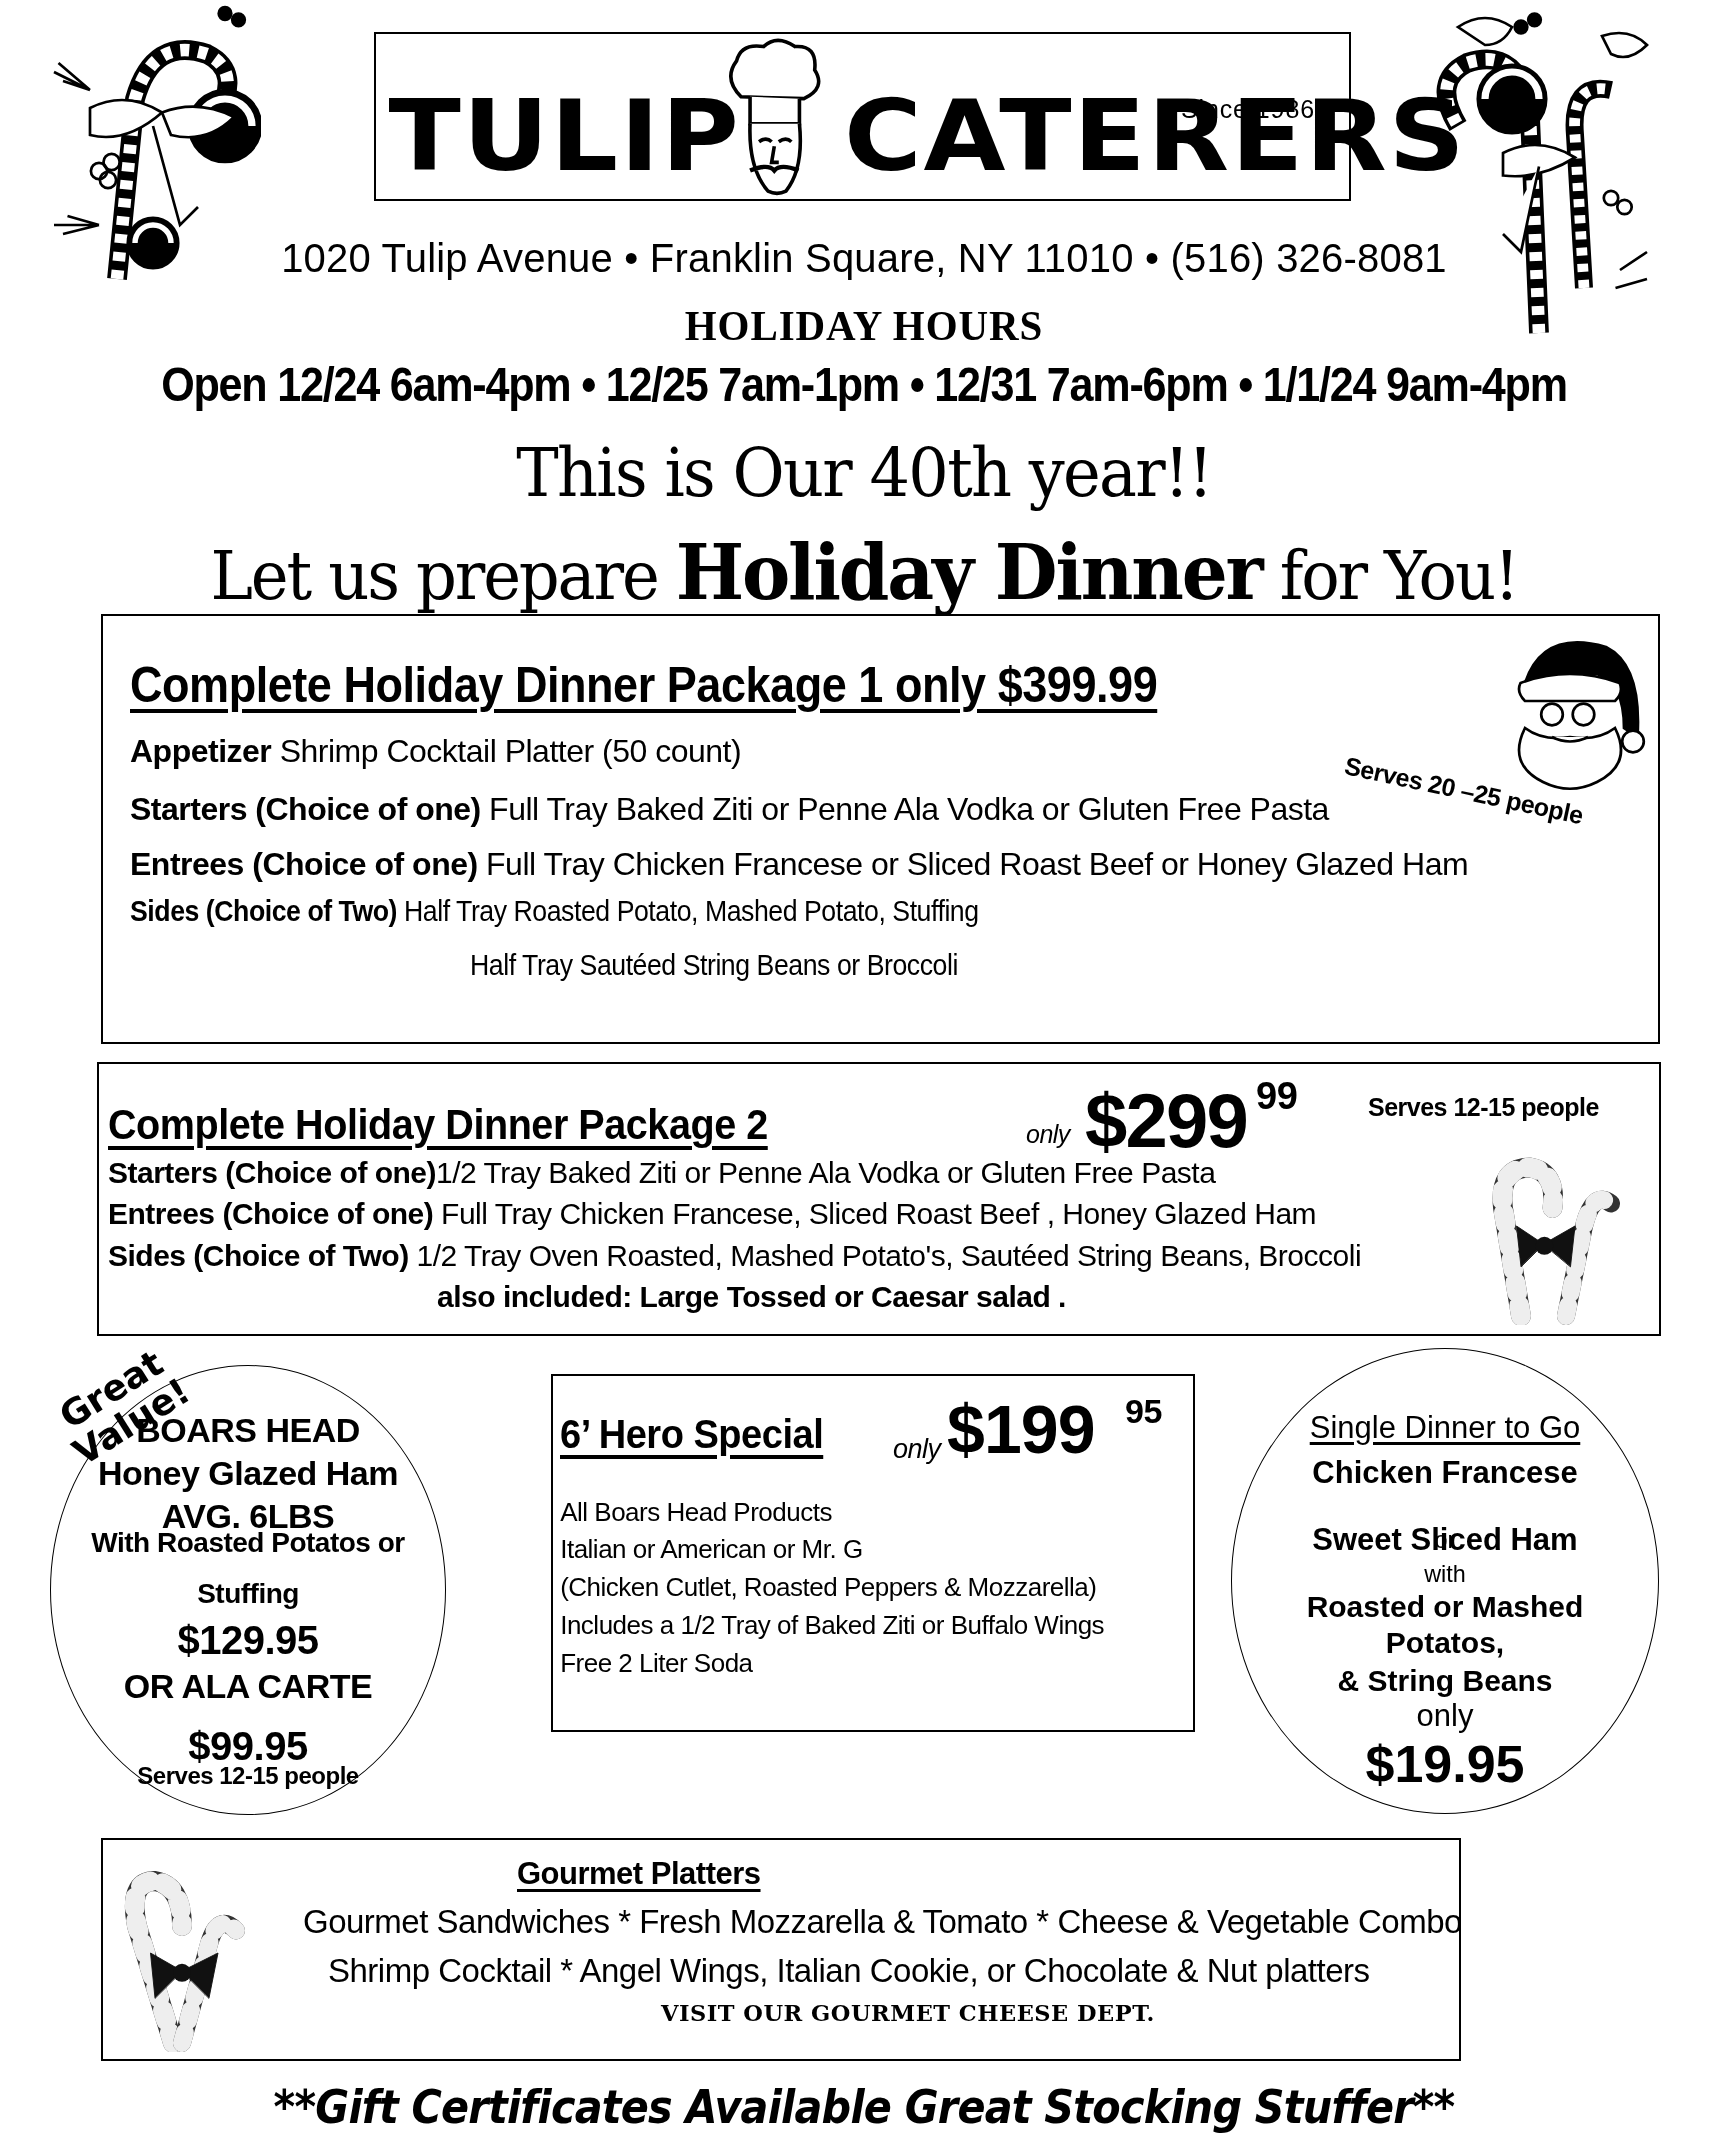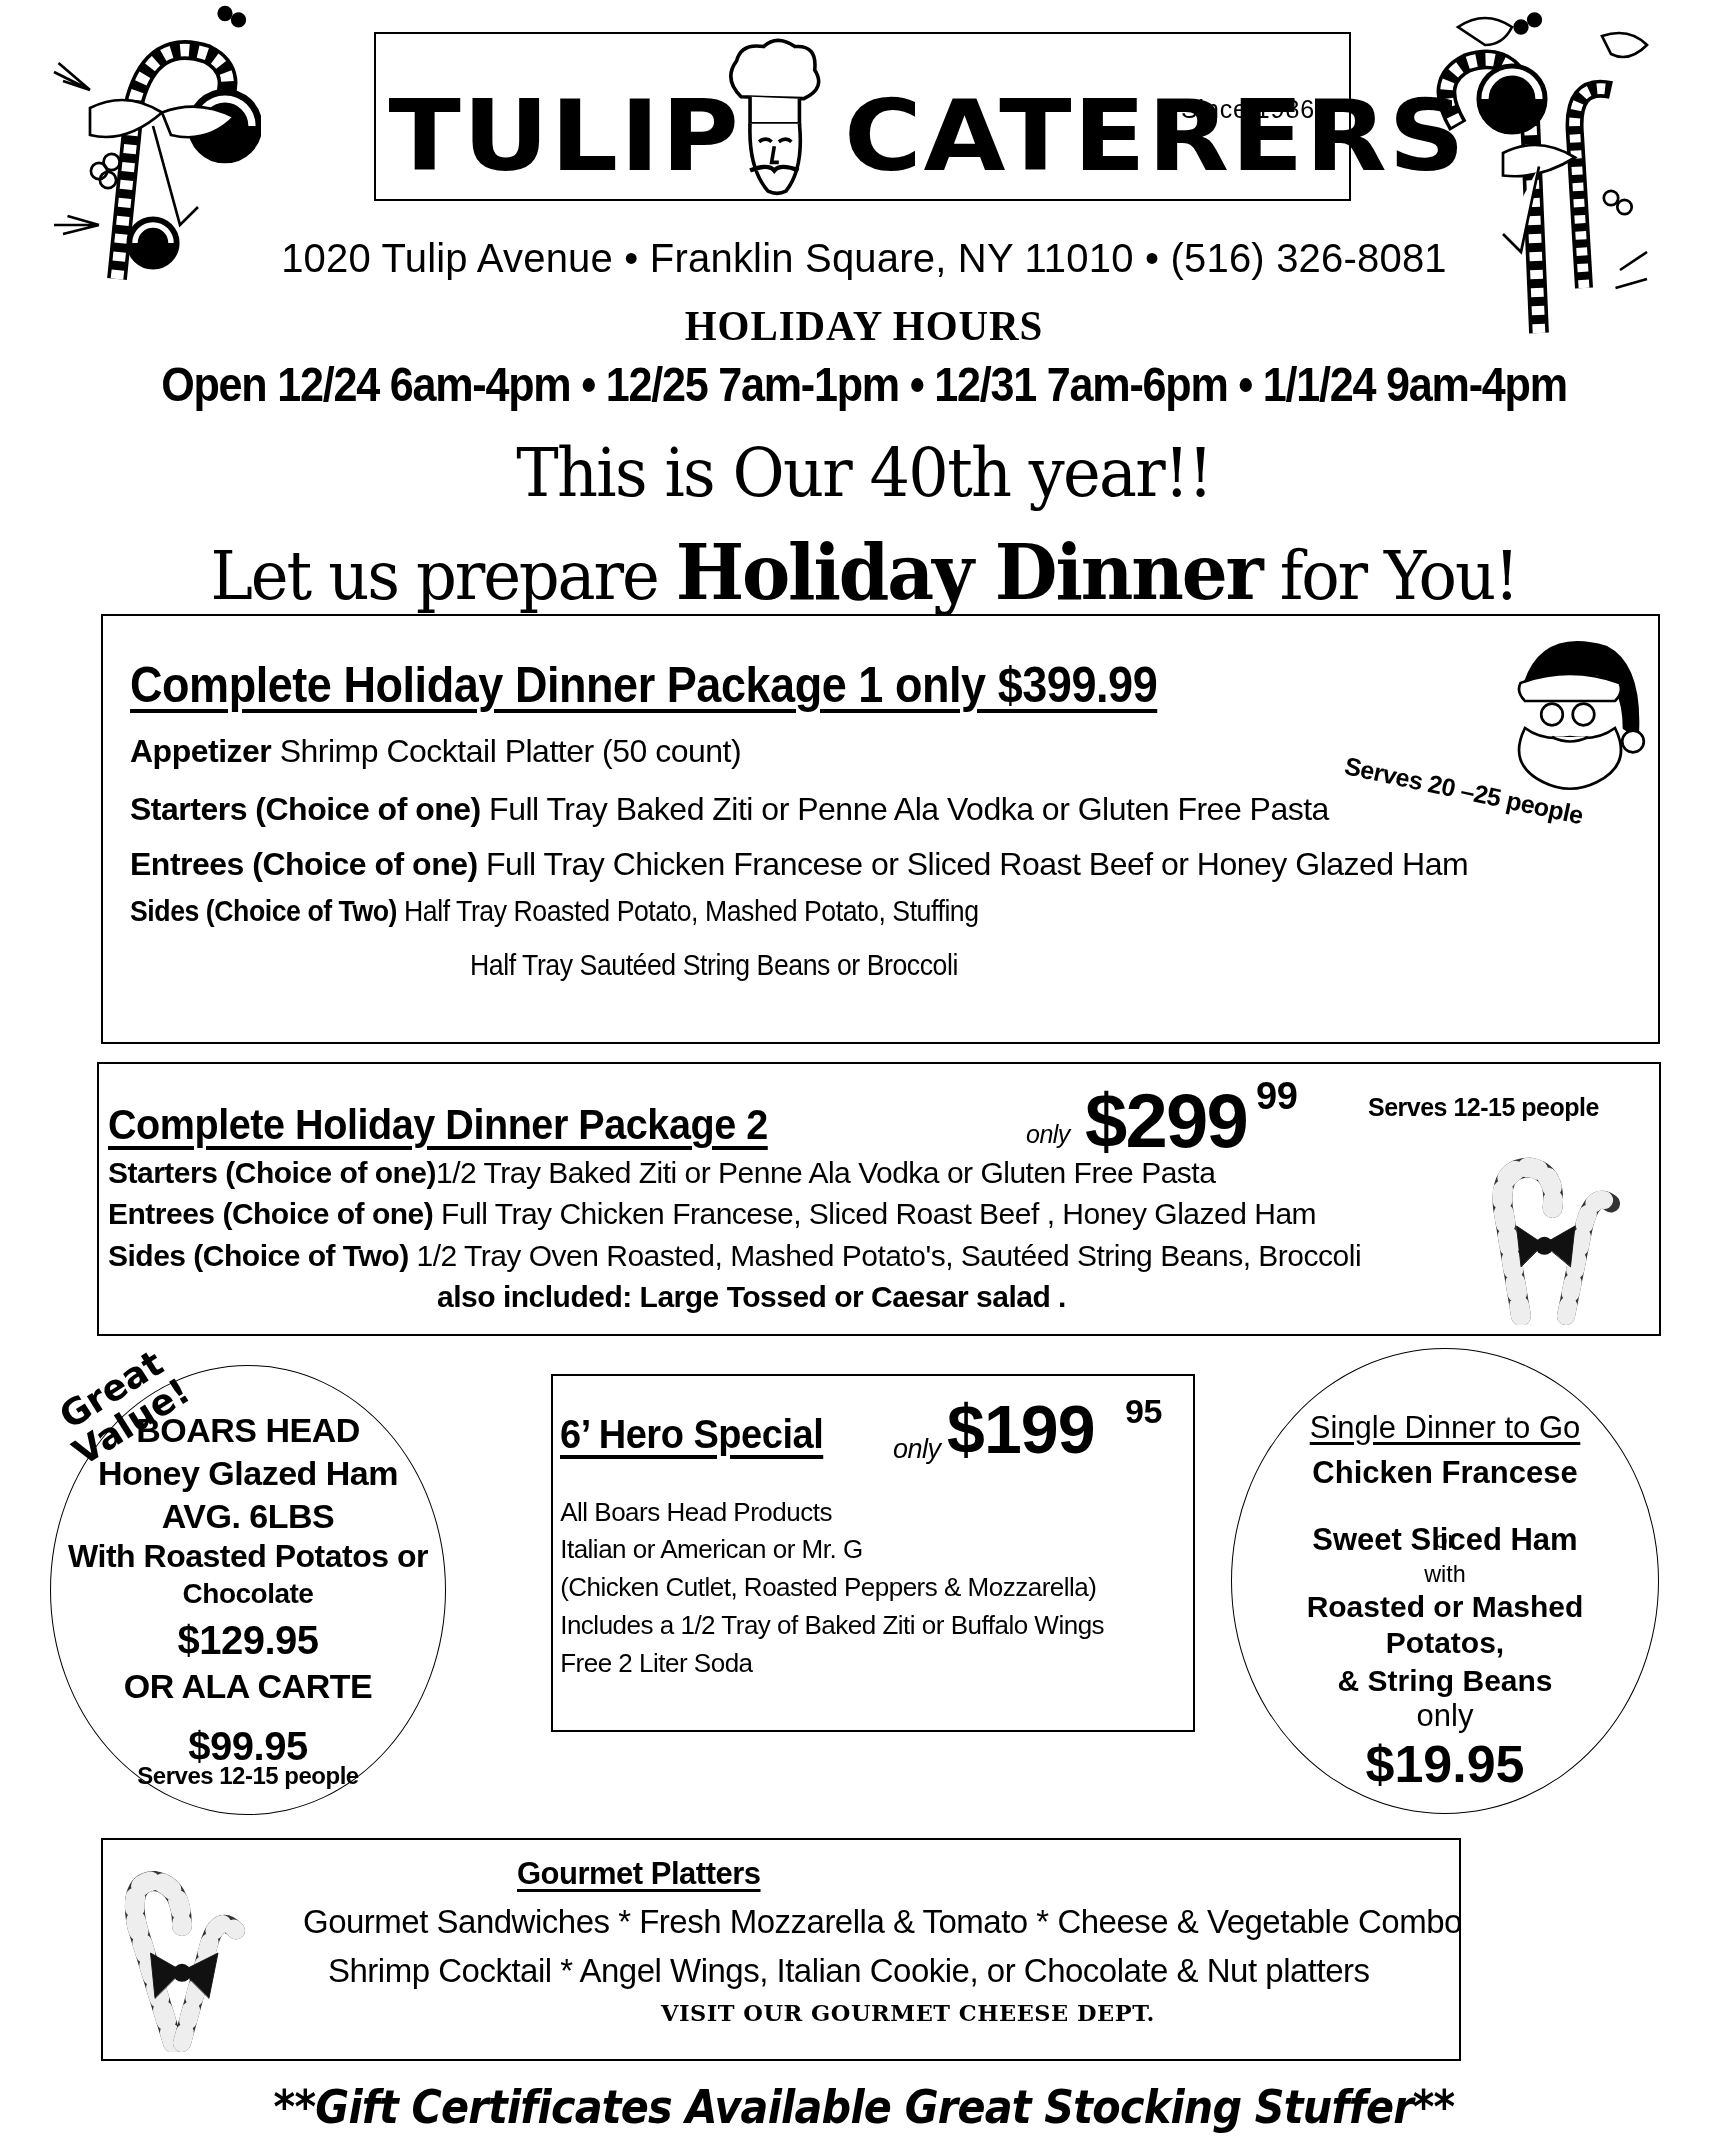--- a/index.html
+++ b/index.html
@@ -54,21 +54,21 @@
   .p2-l4 { left: 0; width: 1305px; top: 216px; text-align: center; font-size: 30px; font-weight: bold; }
   .cane2 { position: absolute; left: 1368px; top: 90px; width: 153px; height: 171px; }
 
   
   .circle-left { left: 50px; top: 1365px; width: 396px; height: 450px; border: 1.8px solid #000; border-radius: 50%; }
   .great-value { left: 36px; top: 1368px; font-family: "DejaVu Sans", sans-serif; font-weight: 900; font-size: 36px; line-height: 38px; transform: rotate(-32deg); transform-origin: center; text-align: center; width: 171px; }
   .bh { position: absolute; left: 0; width: 100%; text-align: center; font-weight: bold; }
   .bh1 { top: 45px; font-size: 34px; }
   .bh2 { top: 88px; font-size: 34px; }
   .bh3 { top: 131px; font-size: 34px; }
-  .bh4 { top: 172px; font-size: 32px; }
+  .bh4 { top: 161px; font-size: 28px; }
   .bh5 { top: 212px; font-size: 28px; }
   .bh6 { top: 252px; font-size: 40px; font-weight: 900; }
   .bh7 { top: 301px; font-size: 34px; }
   .bh8 { top: 346px; font-size: 40px; font-weight: 900; margin-top: 12px; }
   .bh9 { top: 396px; font-size: 24px; }
 
   
   .hero { left: 551px; top: 1374px; width: 644px; height: 358px; }
   .hero-title { left: 7.2px; top: 36px; font-size: 40px; transform: scaleX(0.95); transform-origin: left; }
   .hero-only { position: absolute; left: 340px; top: 58px; font-size: 27px; font-style: italic; }
@@ -214,21 +214,21 @@
       <circle cx="86" cy="102" r="10" fill="#111"></circle>
     </g>
   </svg>
 </div>
 
 <div class="abs circle-left calibri">
   <div class="bh bh1">BOARS HEAD</div>
   <div class="bh bh2">Honey Glazed Ham</div>
   <div class="bh bh3">AVG. 6LBS</div>
   <div class="bh bh4">With Roasted Potatos or</div>
-  <div class="bh bh5">Chocolate</div>
+  <div class="bh bh5">Stuffing</div>
   <div class="bh bh6">$129.95</div>
   <div class="bh bh7">OR ALA CARTE</div>
   <div class="bh bh8">$99.95</div>
   <div class="bh bh9">Serves 12-15 people</div>
 </div>
 <div class="abs great-value">
   <div>Great</div>
   <div>Value!</div>
 </div>
 

